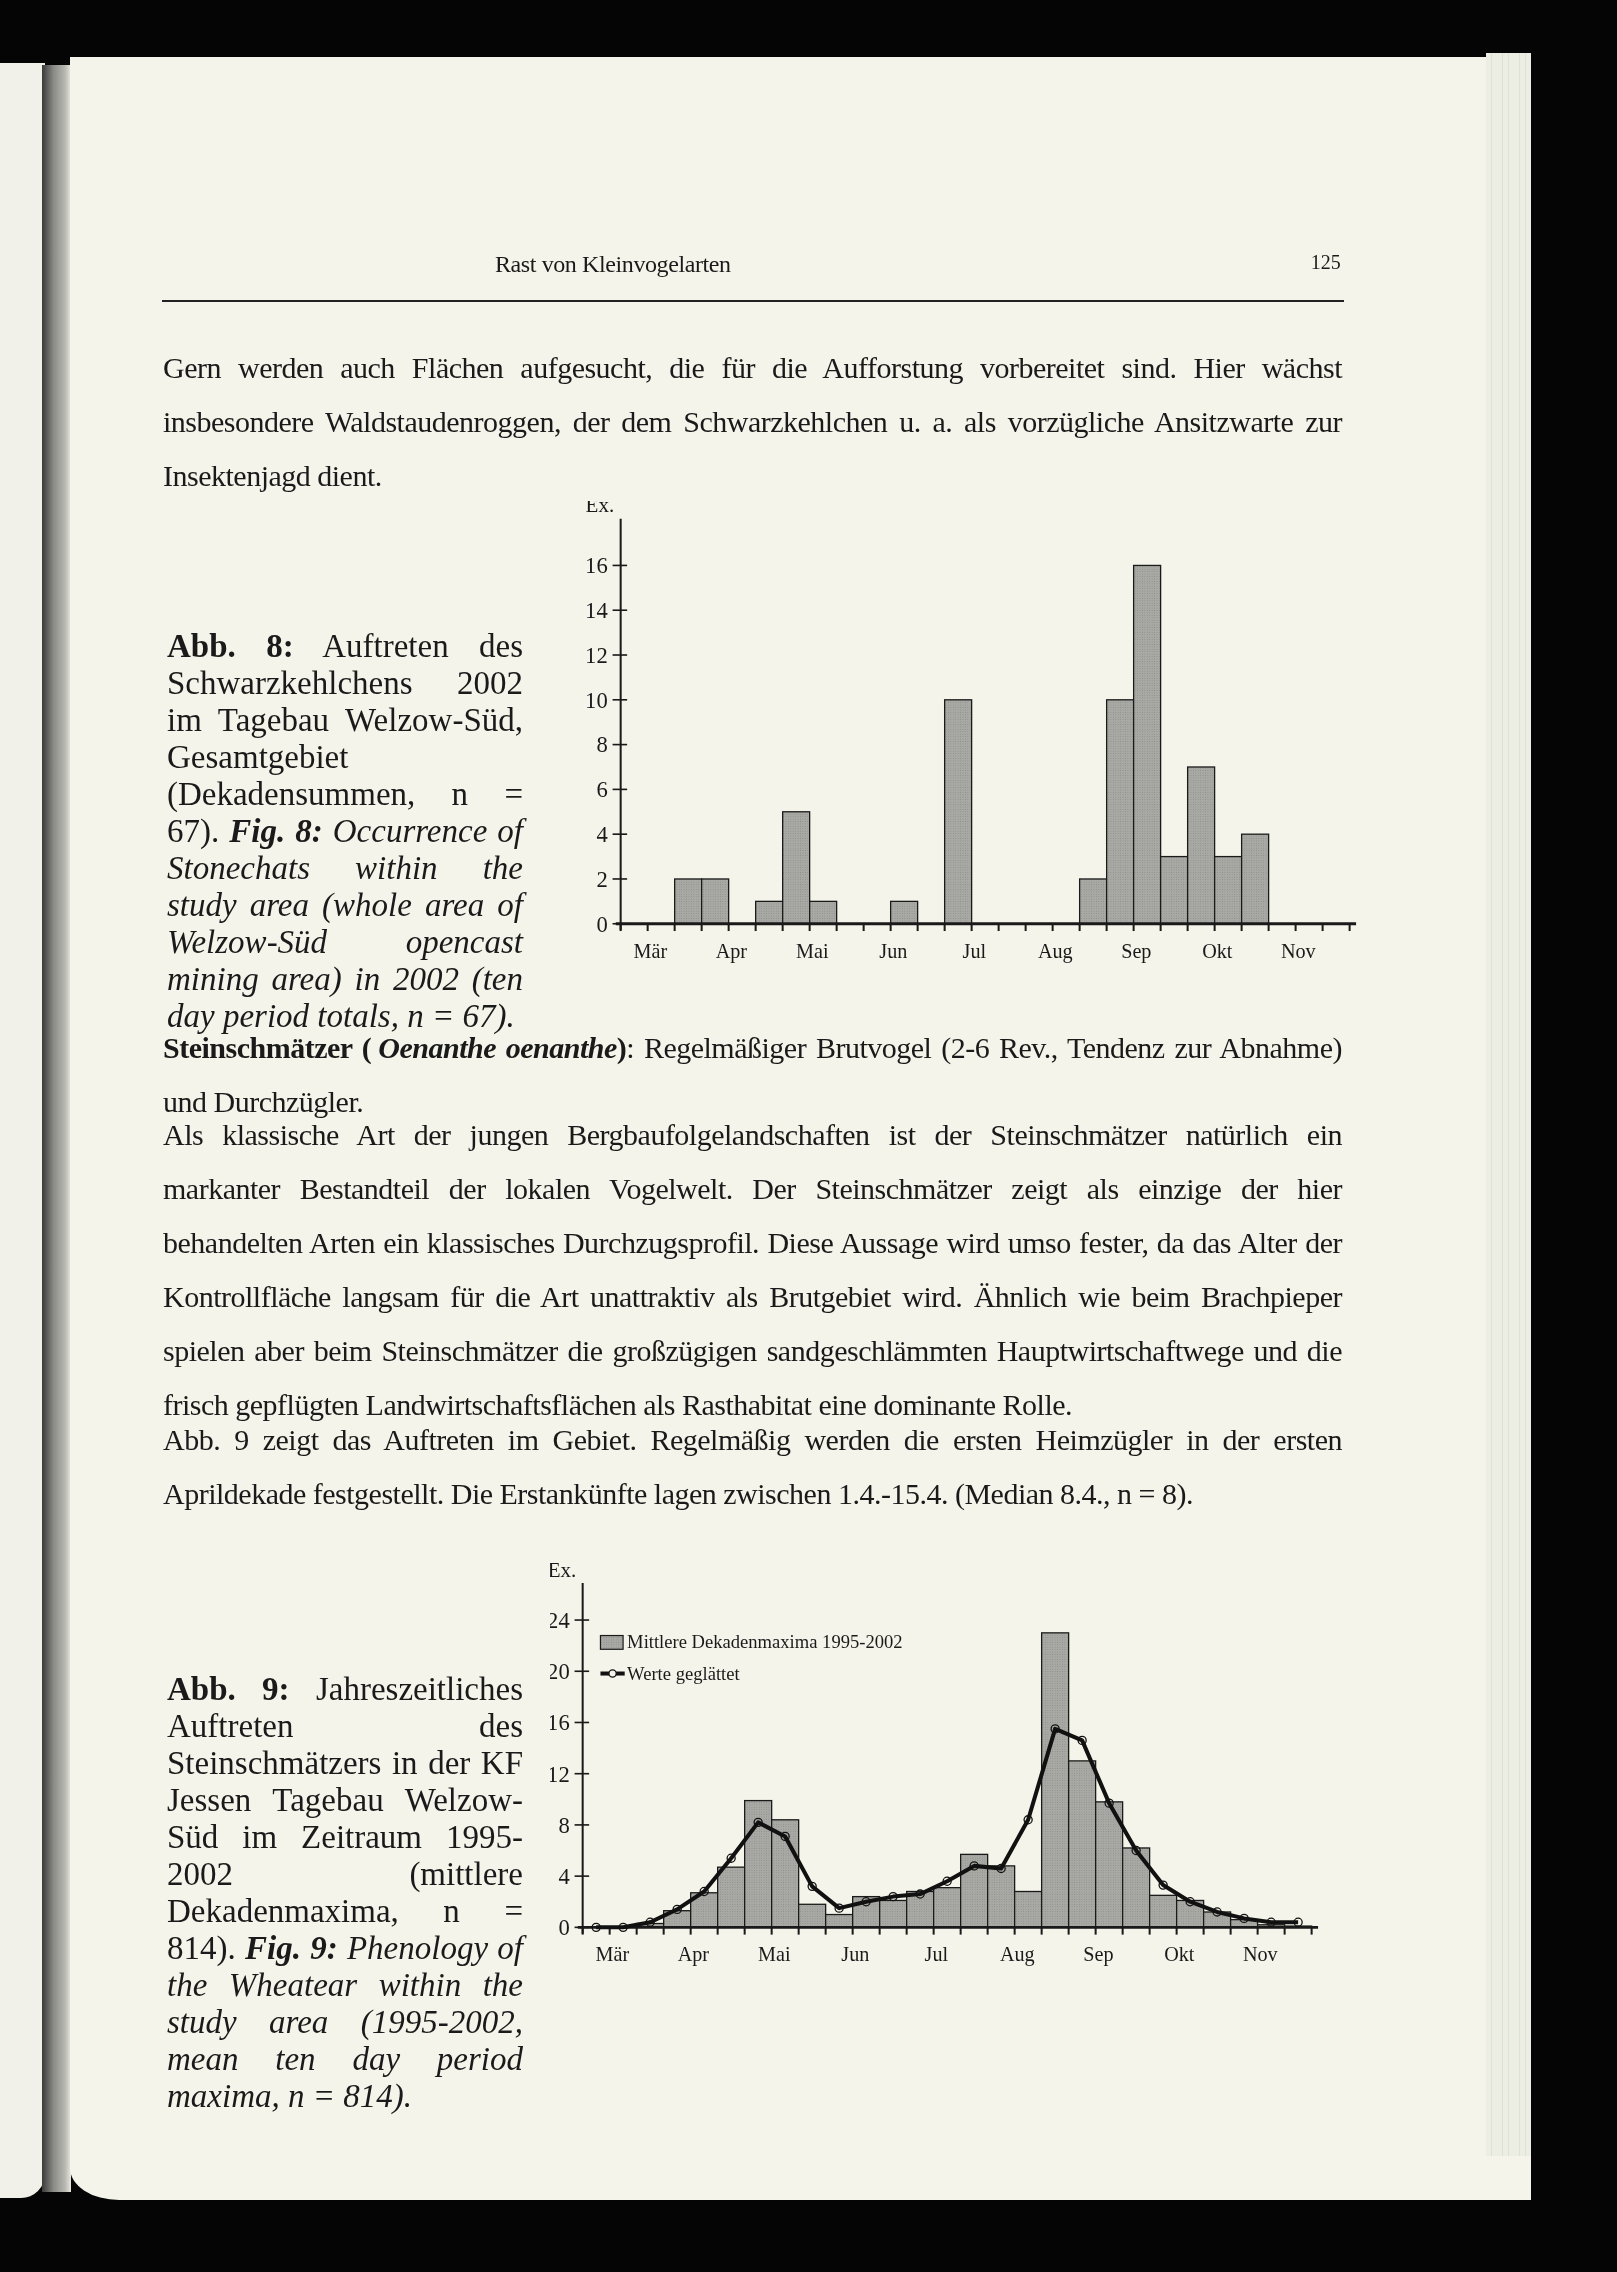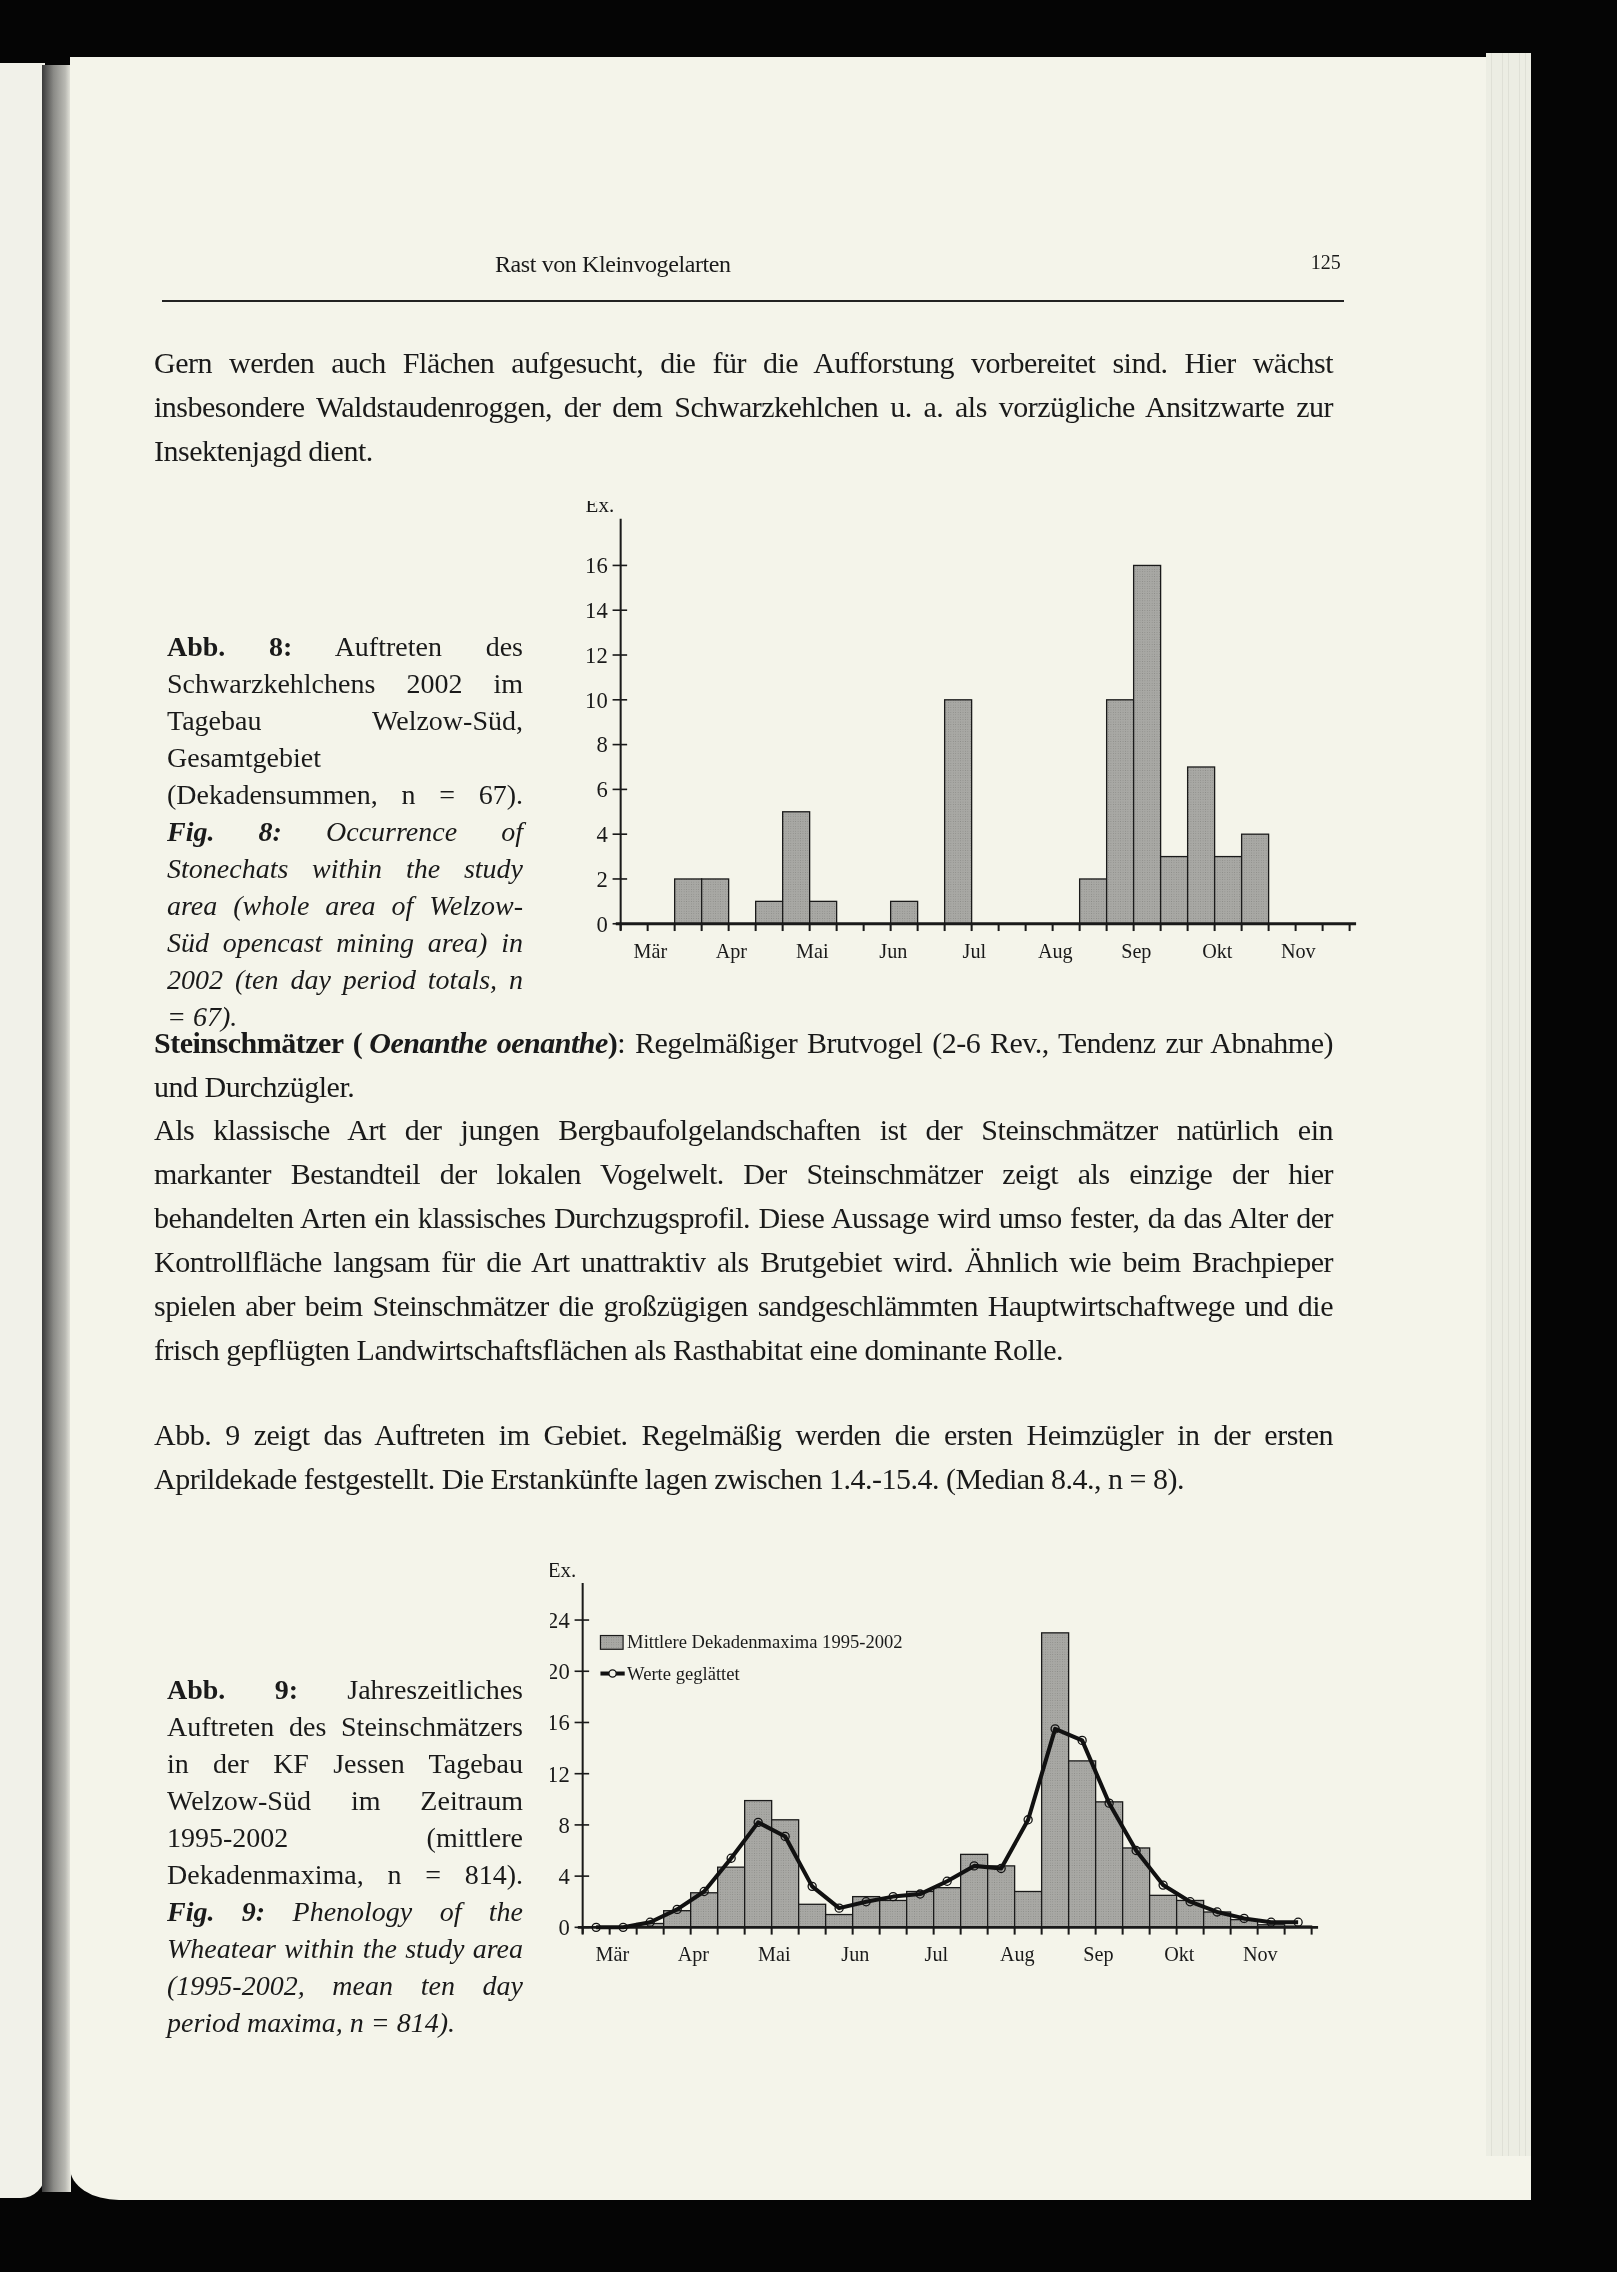--- a/index.html
+++ b/index.html
@@ -10,23 +10,23 @@
   .gutter { position:absolute; left:42px; top:65px; width:29px; height:2127px;
             background:linear-gradient(90deg,#3a3a3a,#8a8a86 40%,#b9b9b3 80%,#e8e8df); }
   .page { position:absolute; left:70px; top:57px; width:1461px; height:2143px; background:#f4f4ea;
           border-bottom-left-radius:49px 32px; }
   .page-edges { position:absolute; left:1486px; top:53px; width:45px; height:2103px;
                 background:repeating-linear-gradient(90deg,#ecede3 0 4.9px,#dfe0d6 4.9px 5.7px); }
   .running-head { position:absolute; left:162px; top:243px; width:1182px; height:57px;
                   border-bottom:2.4px solid #222; }
   .rh-title { position:absolute; left:333px; top:8px; font-size:24px; letter-spacing:-0.4px; }
   .rh-page { position:absolute; right:3.2px; top:8px; font-size:20px; }
-  .para { position:absolute; left:154px; width:1179px; font-size:30px; line-height:44px;
+  .para { position:absolute; left:163px; width:1179px; font-size:30px; line-height:54px;
           text-align:justify; letter-spacing:-0.5px; }
-  .caption { position:absolute; left:167px; width:356px; font-size:28px; line-height:37px;
+  .caption { position:absolute; left:167px; width:356px; font-size:33px; line-height:37px;
              text-align:justify; }
   .caption b { font-weight:bold; }
   .caption .en { font-style:italic; }
   .chart { position:absolute; }
   .chart text { font-family:"Liberation Serif", "DejaVu Serif", serif; fill:#1a1a1a; }
   .bold { font-weight:bold; }
   .ital { font-style:italic;margin-left:7px; }
 </style>
 </head>
 <body>

